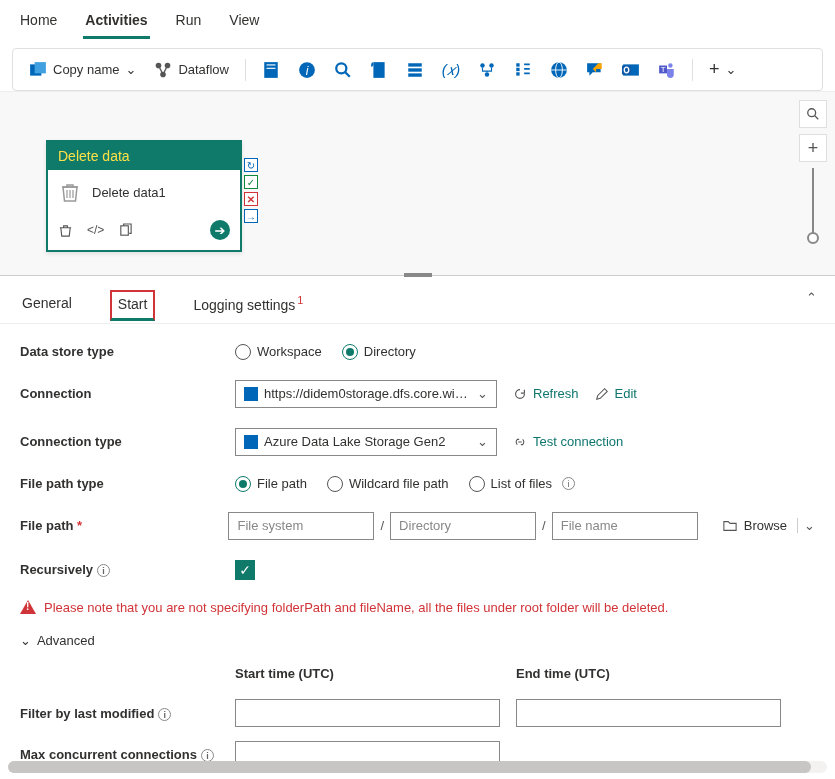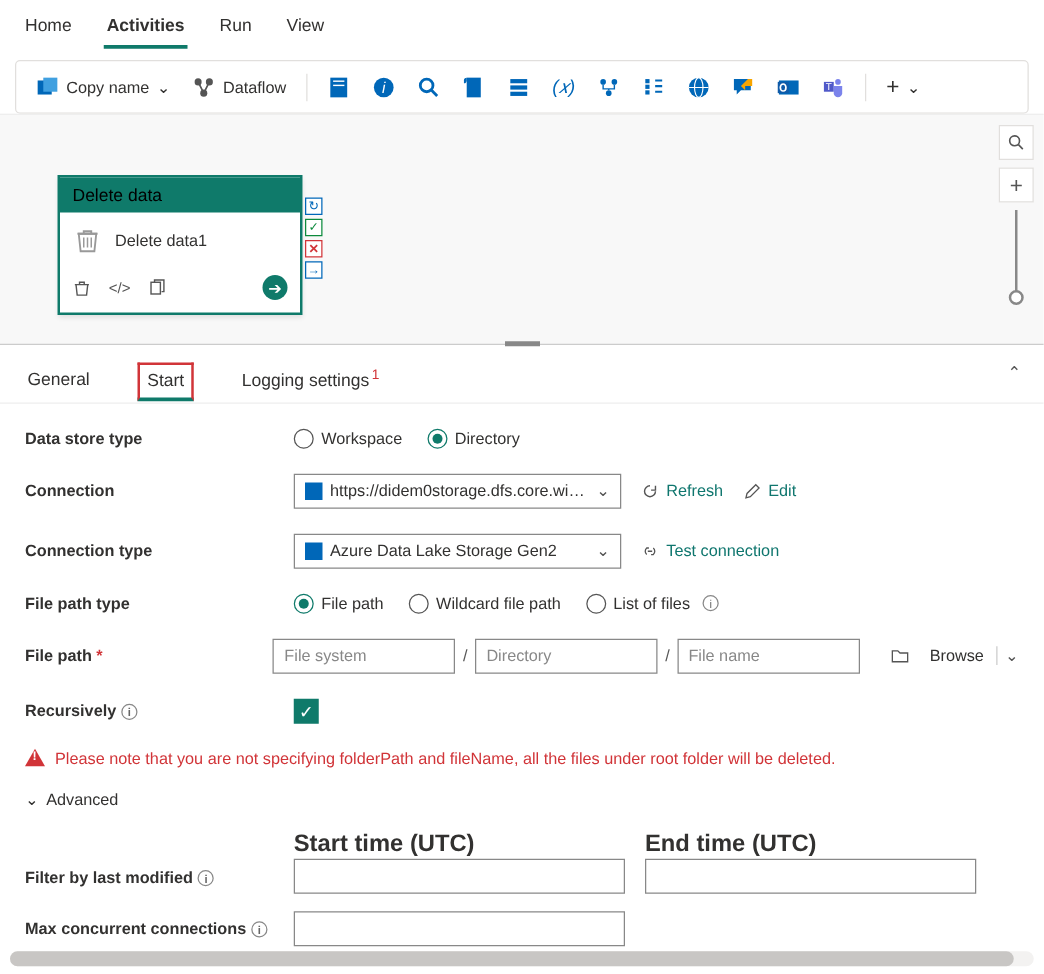--- a/index.html
+++ b/index.html
@@ -17,21 +17,21 @@
 .tb-sep { width: 1px; height: 22px; background: #e1dfdd; margin: 0 4px; }
 
 
 .canvas { position: relative; height: 185px; background: #f8f8f8; border-top: 1px solid #eee; border-bottom: 1px solid #ccc; }
 .zoom-col { position: absolute; right: 8px; top: 8px; display: flex; flex-direction: column; gap: 6px; align-items: center; }
 .zoom-btn { width: 28px; height: 28px; background: #fff; border: 1px solid #e1dfdd; display: flex; align-items: center; justify-content: center; cursor: pointer; }
 .zoom-track { width: 2px; height: 70px; background: #888; position: relative; }
 .zoom-handle { position: absolute; left: -5px; bottom: -6px; width: 12px; height: 12px; border-radius: 50%; background: #fff; border: 2px solid #888; }
 
 .node { position: absolute; left: 46px; top: 48px; width: 196px; background: #fff; border: 2px solid #0f7a6a; box-shadow: 0 2px 4px rgba(0,0,0,0.1); }
-.node-head { background: #0f7a6a; color: #000000; padding: 6px 10px; font-size: 14px; }
+.node-head { background: #0f7a6a; color: #fde047; padding: 6px 10px; font-size: 14px; }
 .node-body { display: flex; align-items: center; gap: 10px; padding: 10px; }
 .trash-ico { width: 24px; height: 24px; color: #888; }
 .node-foot { display: flex; align-items: center; gap: 14px; padding: 6px 10px 10px; color: #555; }
 .node-foot .spacer { flex: 1; }
 .arrow-circle { width: 20px; height: 20px; border-radius: 50%; background: #0f7a6a; color: #fff; display: flex; align-items: center; justify-content: center; font-size: 13px; }
 
 .conn-col { position: absolute; left: 244px; top: 66px; display: flex; flex-direction: column; gap: 3px; }
 .conn-ico { width: 14px; height: 14px; border: 1px solid #bbb; background: #fff; display: flex; align-items: center; justify-content: center; font-size: 10px; }
 .conn-ico.green { color: #0c8a3c; border-color: #0c8a3c; }
 .conn-ico.red { color: #d13438; border-color: #d13438; font-weight: bold; }
@@ -67,31 +67,31 @@
 .conn-ds-ico { width: 14px; height: 14px; background: #0067b8; }
 
 .link-btn { display: inline-flex; align-items: center; gap: 6px; margin-left: 16px; cursor: pointer; color: #0f766e; }
 .link-btn svg { width: 14px; height: 14px; }
 
 .text-input { height: 28px; border: 1px solid #888; padding: 0 8px; font-size: 13px; }
 .text-input::placeholder { color: #888; }
 
 .filepath-group { display: flex; align-items: center; gap: 6px; }
 .filepath-group .slash { color: #555; }
-.browse { display: inline-flex; align-items: center; gap: 16px; margin-left: 18px; cursor: pointer; text-align: center; }
+.browse { display: inline-flex; align-items: center; gap: 6px; margin-left: 18px; cursor: pointer; text-align: center; }
 
 .checkbox { width: 20px; height: 20px; background: #0f7a6a; color: #fff; display: inline-flex; align-items: center; justify-content: center; cursor: pointer; font-size: 14px; }
 
 .warning { display: flex; align-items: center; gap: 8px; color: #d13438; font-size: 13px; margin: 4px 0 18px; }
 .warn-tri { width: 0; height: 0; border-left: 8px solid transparent; border-right: 8px solid transparent; border-bottom: 14px solid #d13438; position: relative; }
 .warn-tri::after { content: "!"; color: #fff; position: absolute; left: -2px; top: 1px; font-size: 10px; font-weight: bold; }
 
 .advanced-hdr { display: inline-flex; align-items: center; gap: 6px; cursor: pointer; margin-bottom: 18px; }
 
-.col-label { font-size: 19px; font-weight: 600; margin-bottom: 0; }
+.col-label { font-size: 13px; font-weight: 600; margin-bottom: 18px; }
 .two-col { display: flex; gap: 16px; }
 .two-col .col { width: 265px; }
 
 
 .hscroll { position: absolute; left: 8px; right: 8px; bottom: 6px; height: 12px; background: #f3f2f1; border-radius: 6px; }
 .hscroll-thumb { position: absolute; left: 0; top: 0; bottom: 0; width: 98%; background: #c8c6c4; border-radius: 6px; }
 
 svg { display: block; }
 </style>
 </head>

